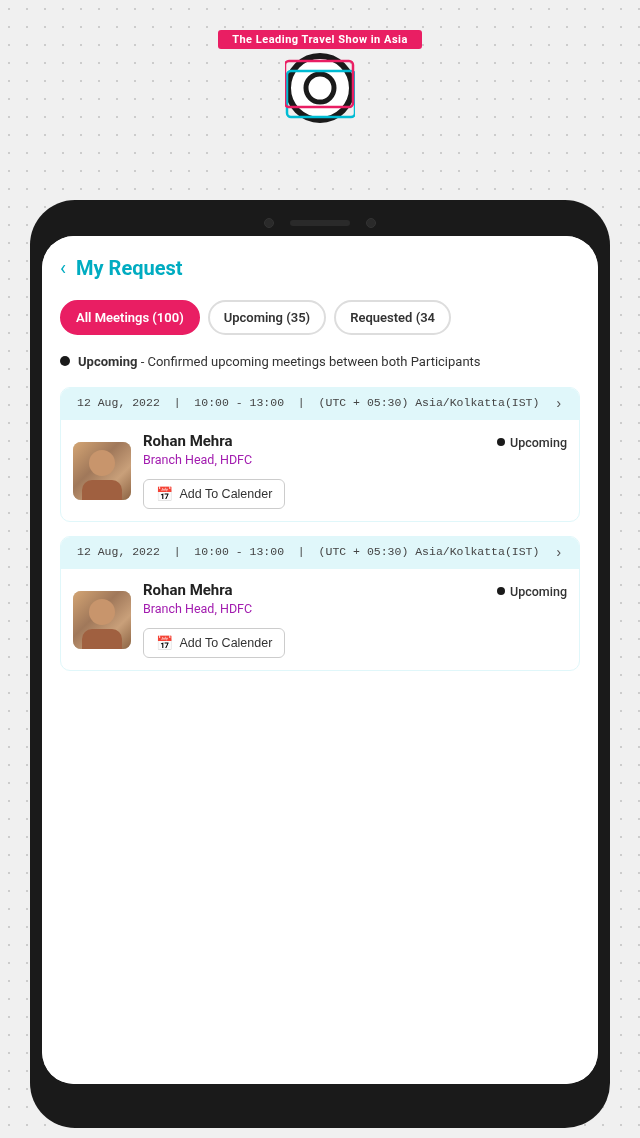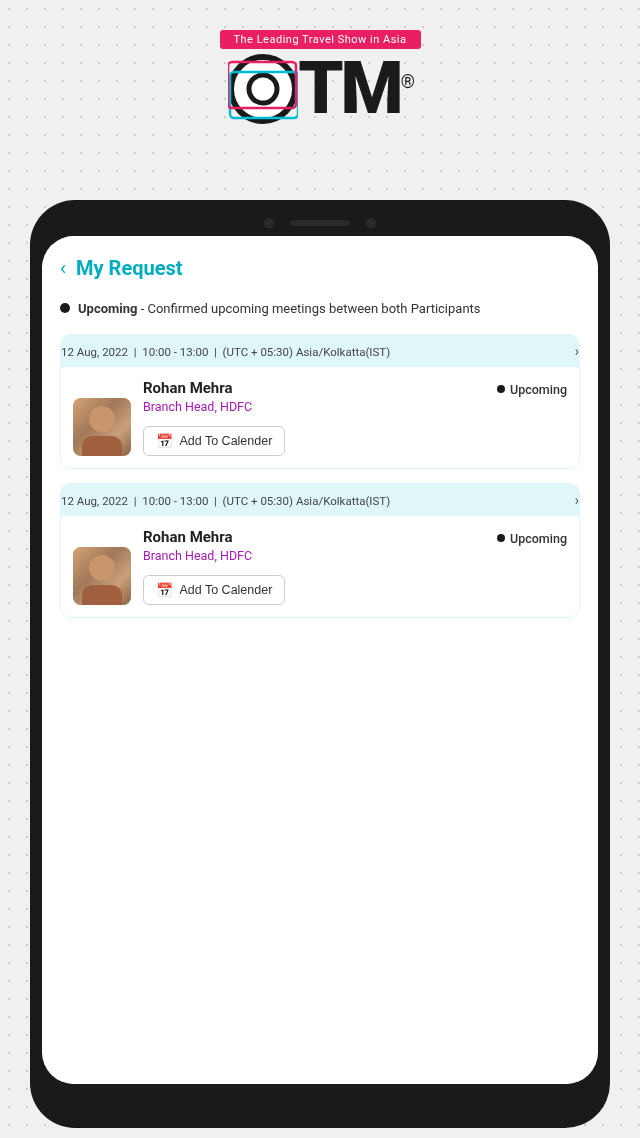--- a/index.html
+++ b/index.html
@@ -30,21 +30,21 @@
       flex-direction: column;
       align-items: center;
       padding-top: 30px;
       padding-bottom: 20px;
     }
 
     .logo-tagline {
       background: #e91e63;
       color: white;
       font-size: 11px;
-      font-weight: 400;
+      font-weight: 700;
       padding: 3px 14px;
       border-radius: 3px;
       letter-spacing: 0.5px;
       margin-bottom: 4px;
     }
 
     .logo-otm {
       display: flex;
       align-items: center;
       gap: 2px;
@@ -190,41 +190,42 @@
     .meeting-card {
       border: 1.5px solid #e0f7fa;
       border-radius: 10px;
       overflow: hidden;
       margin-bottom: 14px;
       background: white;
     }
 
     .card-header {
       background: #e0f7fa;
-      padding: 8px 0;
-      display: flex;
-      align-items: flex-end;
+      padding: 8px 16px;
+      display: flex;
+      align-items: flex-start;
       justify-content: space-between;
       font-size: 11.5px;
       color: #444;
+      font-family: Liberation Mono, monospace;
     }
 
     .card-header-text {
       flex: 1;
     }
 
     .card-chevron {
       color: #555;
       font-size: 14px;
     }
 
     .card-body {
       padding: 12px;
       display: flex;
-      align-items: flex-end;
+      align-items: center;
       gap: 12px;
     }
 
     .avatar {
       width: 58px;
       height: 58px;
       border-radius: 8px;
       overflow: hidden;
       flex-shrink: 0;
       background: #c9b89a;
@@ -320,43 +321,51 @@
   <div class="logo-otm">
     <div class="logo-border-deco">
 
       <svg width="70" height="70" viewBox="0 0 70 70">
         <circle cx="35" cy="35" r="32" fill="white" stroke="#1a1a1a" stroke-width="6"></circle>
         <circle cx="35" cy="35" r="14" fill="white" stroke="#1a1a1a" stroke-width="5"></circle>
         <rect x="2" y="18" width="68" height="46" rx="4" fill="none" stroke="#00bcd4" stroke-width="2.5"></rect>
         <rect x="0" y="8" width="68" height="46" rx="4" fill="none" stroke="#e91e63" stroke-width="2.5"></rect>
       </svg>
 
-      <div style="font-size: 72px; font-weight: 900; color: #1a1a1a; line-height: 1; letter-spacing: -3px;">
-        TM<span style="font-size: 18px; vertical-align: super; font-weight: 400;">®</span>
-      </div>
     </div>
   </div>
 </div>
 
 <div class="phone-frame">
 
   <div class="phone-notch-area">
     <div class="phone-camera"></div>
     <div class="phone-speaker"></div>
     <div class="phone-camera"></div>
   </div>
 
   <div class="phone-screen">
     <div class="screen-inner">
 
       <div class="screen-header">
         <div class="back-btn">‹</div>
         <div class="screen-title">My Request</div>
       </div>
 
+      <div class="tabs-row">
+        <div class="tab tab-active">
+          <span>All Meetings (100)</span>
+        </div>
+        <div class="tab tab-inactive">
+          <span>Upcoming (35)</span>
+        </div>
+        <div class="tab tab-inactive">
+          <span>Requested (34</span>
+        </div>
+      </div>
 
       <div class="legend-area">
         <div class="legend-item">
           <div class="legend-dot"></div>
           <div>
             <span class="legend-bold">Upcoming</span><span> - Confirmed upcoming meetings between both Participants</span>
           </div>
         </div>
       </div>
 

